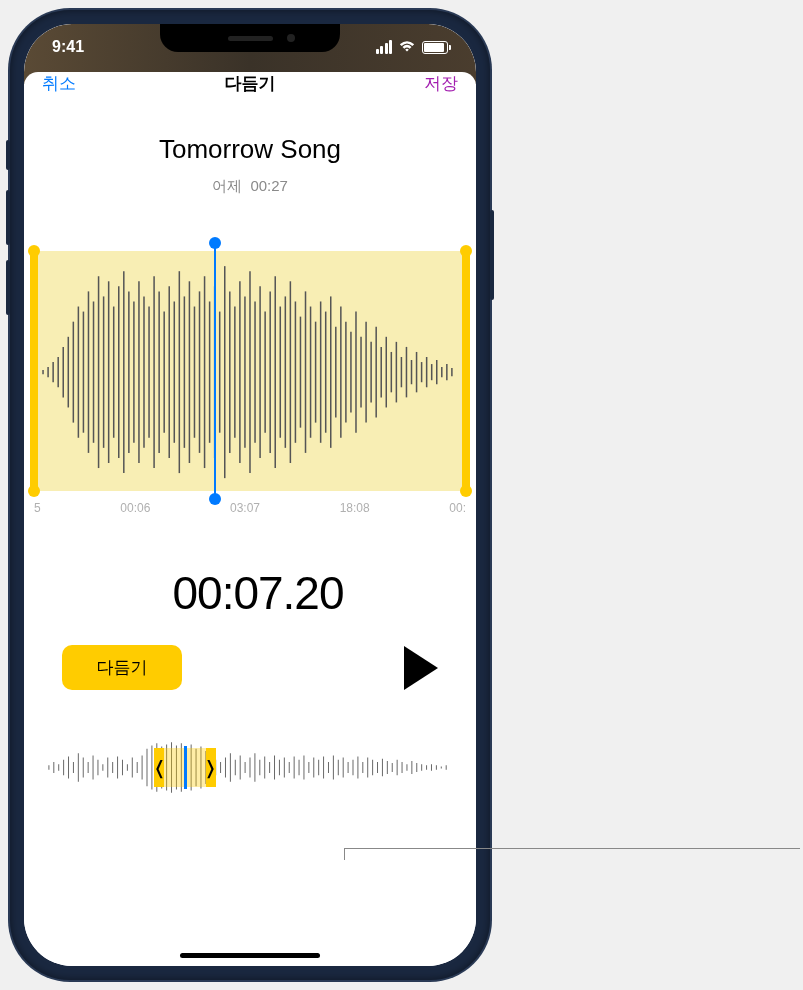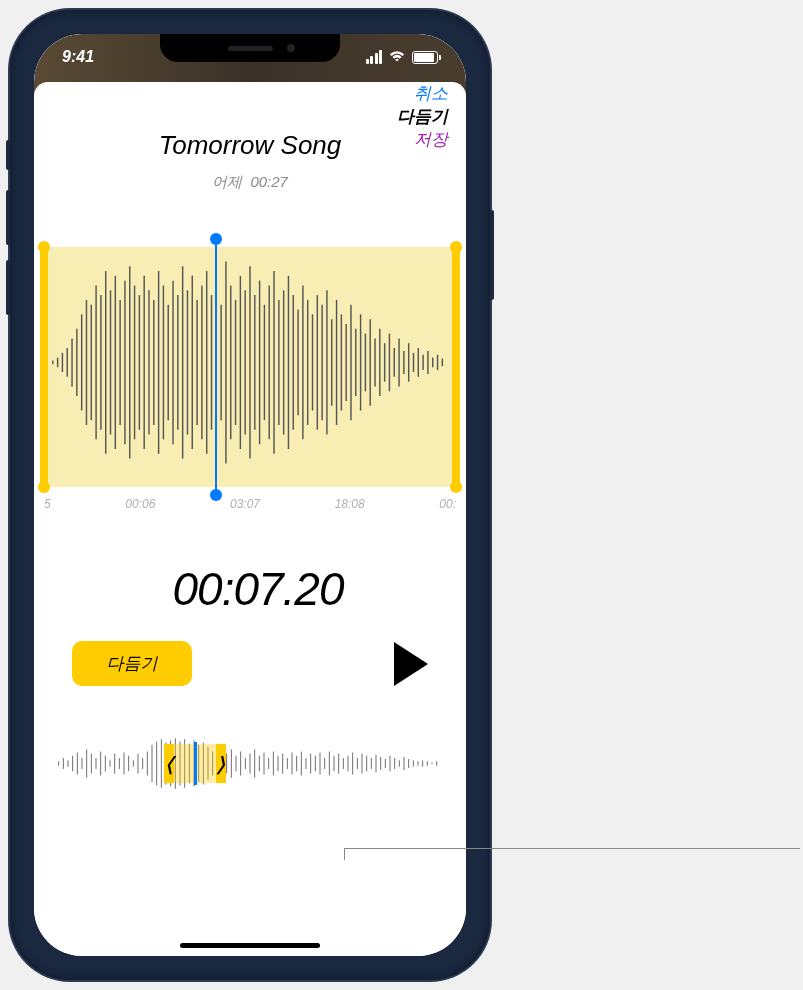--- a/index.html
+++ b/index.html
@@ -9,24 +9,23 @@
       display: flex;
       align-items: flex-start;
       justify-content: flex-start;
       padding: 10px;
     }
     .phone-frame {
       width: 480px;
       height: 970px;
       background: #1a2840;
       border-radius: 60px;
-      padding: 24px;
+      padding: 14px;
       box-shadow: 0 0 0 2px #2a3a55, inset 0 0 8px rgba(0,0,0,0.5);
       position: relative;
-      font-style: italic;
     }
     .side-btn {
       position: absolute;
       background: #1a2840;
       border-radius: 3px;
     }
     .side-btn.left1 { left: -4px; top: 130px; width: 4px; height: 30px; }
     .side-btn.left2 { left: -4px; top: 180px; width: 4px; height: 55px; }
     .side-btn.left3 { left: -4px; top: 250px; width: 4px; height: 55px; }
     .side-btn.right1 { right: -4px; top: 200px; width: 4px; height: 90px; }
@@ -117,34 +116,33 @@
     }
     .modal {
       position: absolute;
       top: 48px; left: 0; right: 0; bottom: 0;
       background: #fff;
       border-radius: 14px 14px 0 0;
     }
     .nav-bar {
       height: 48px;
       display: flex;
-      align-items: flex-end;
+      align-items: flex-start;
       justify-content: space-between;
       padding: 0 18px;
       font-size: 17px;
-      flex-direction: column;
     }
     .nav-cancel { color: #007aff; }
     .nav-title { font-weight: 600; color: #000; font-size: 17px; }
     .nav-save { color: #a21caf; }
     .rec-title {
       text-align: center;
       font-size: 26px;
       font-weight: 500;
-      margin-top: 0;
+      margin-top: 14px;
       color: #000;
     }
     .rec-subtitle {
       text-align: center;
       font-size: 15px;
       color: #8a8a8a;
       margin-top: 12px;
     }
     .waveform-container {
       margin-top: 55px;

